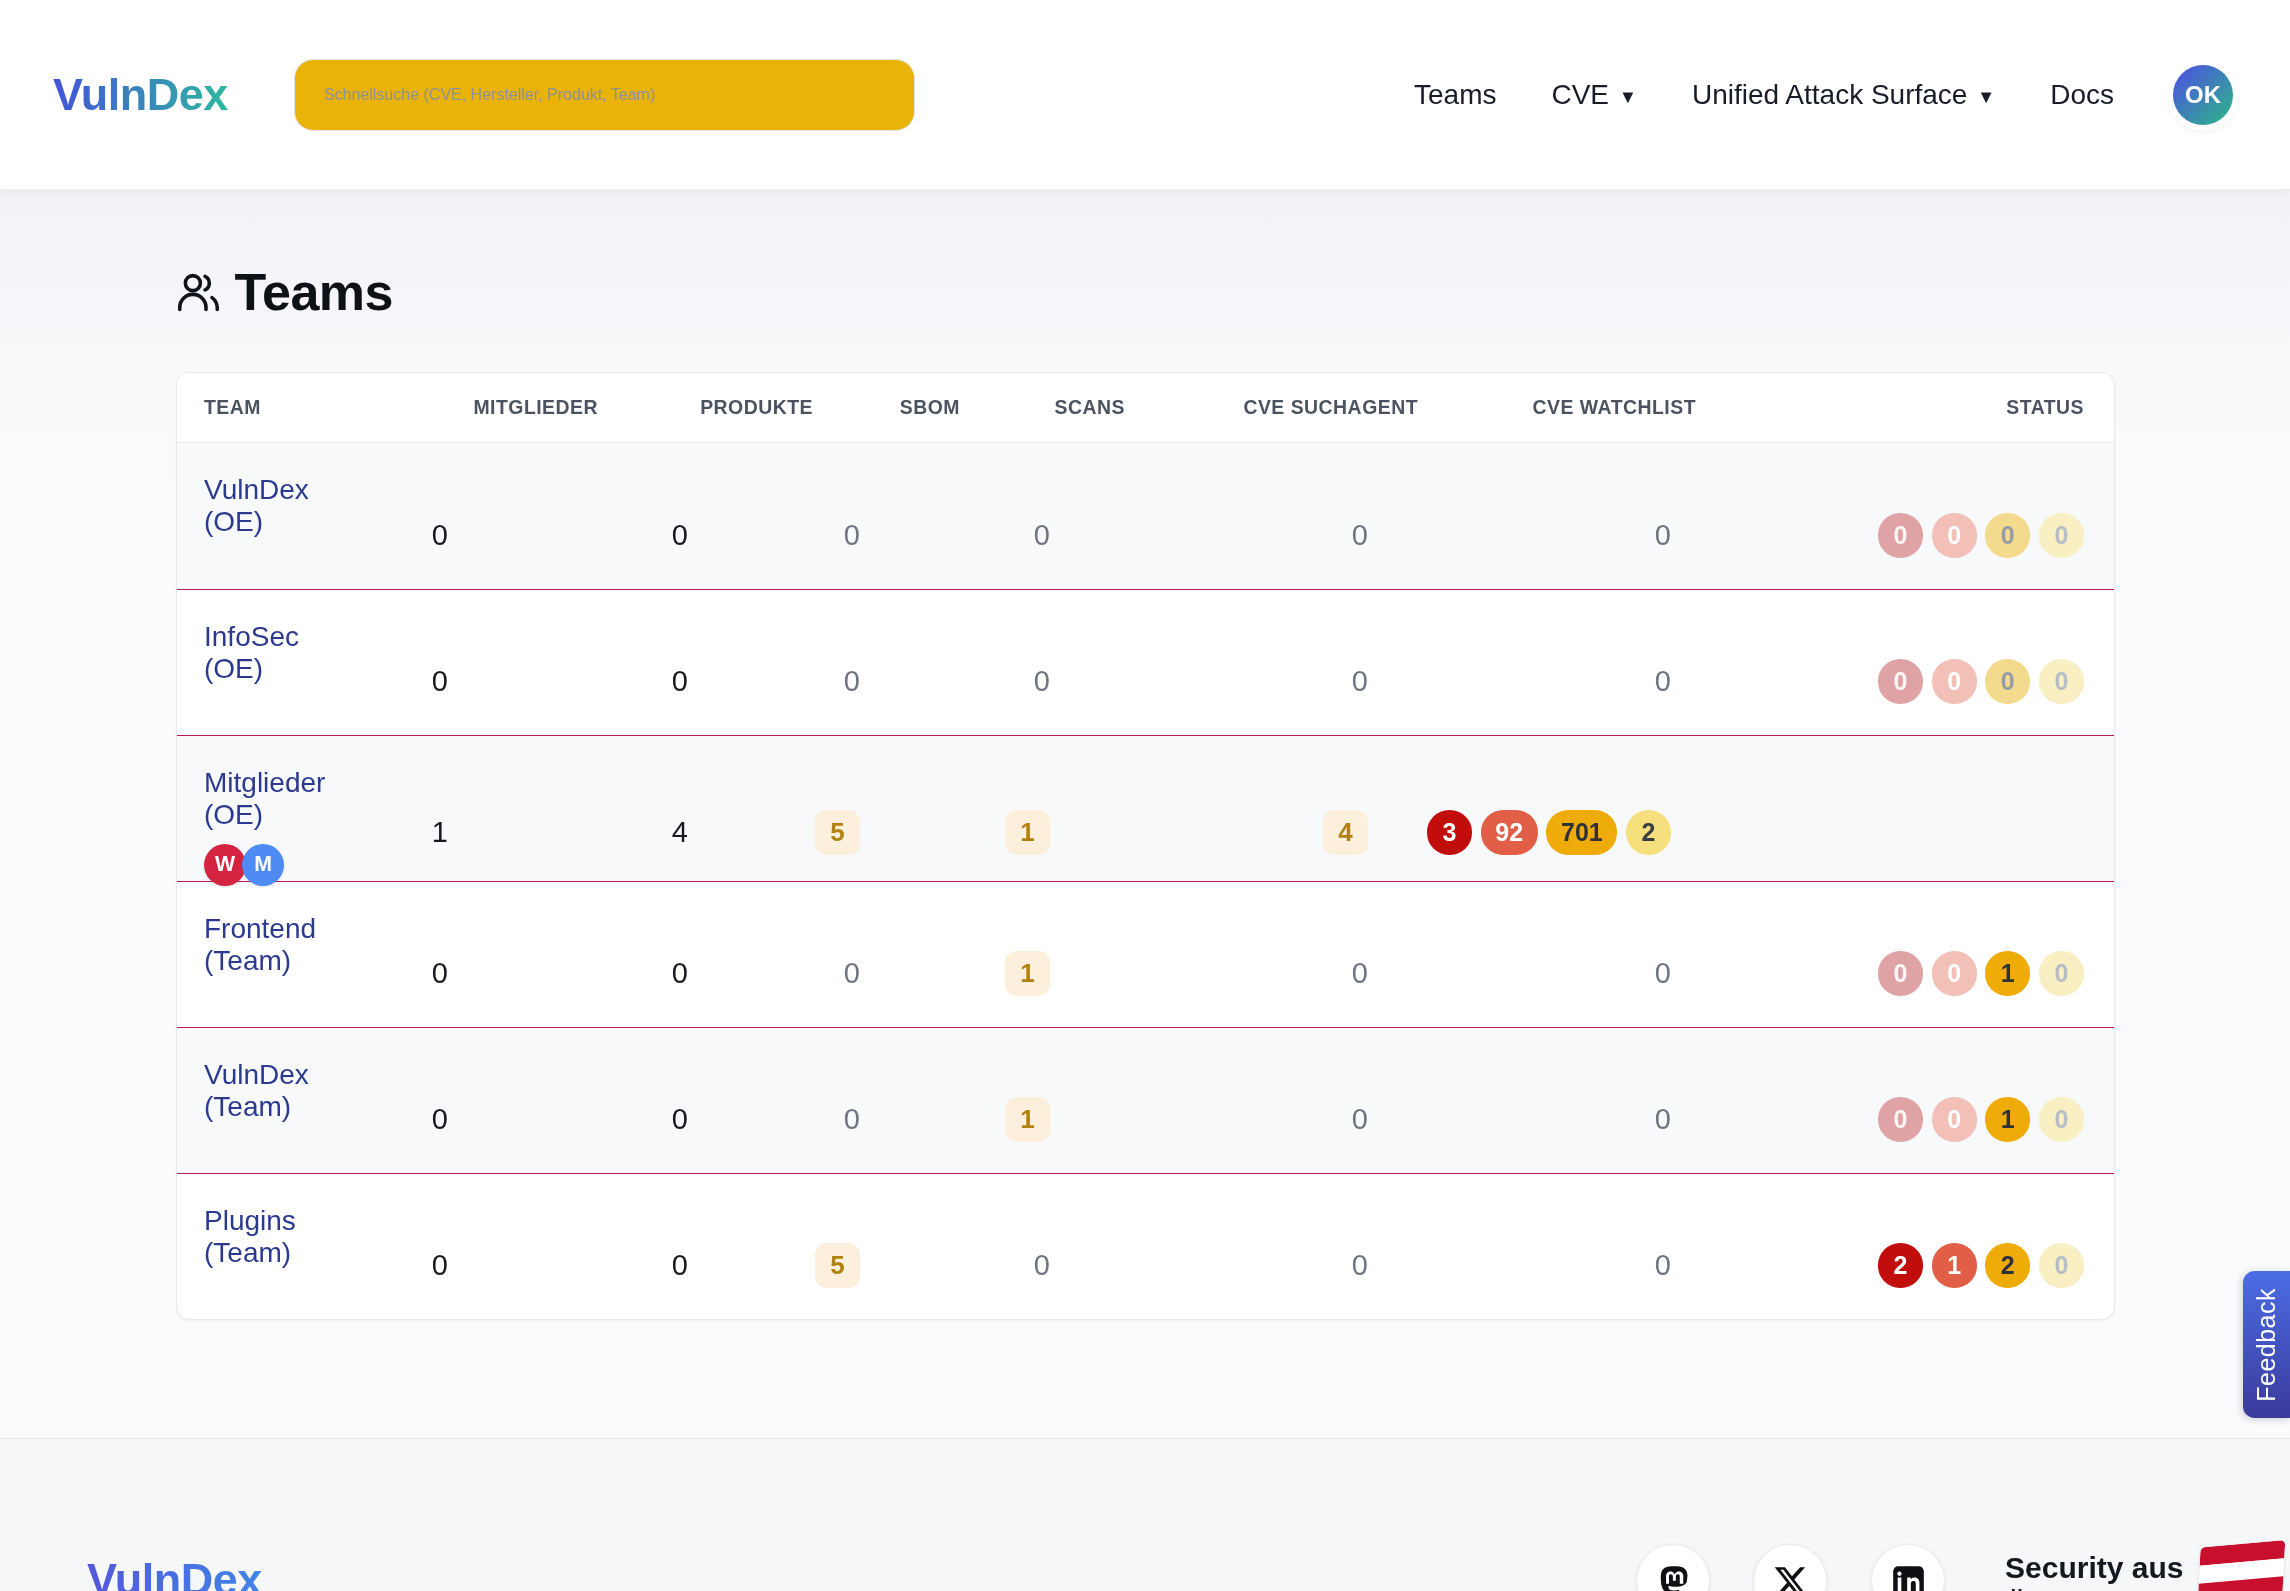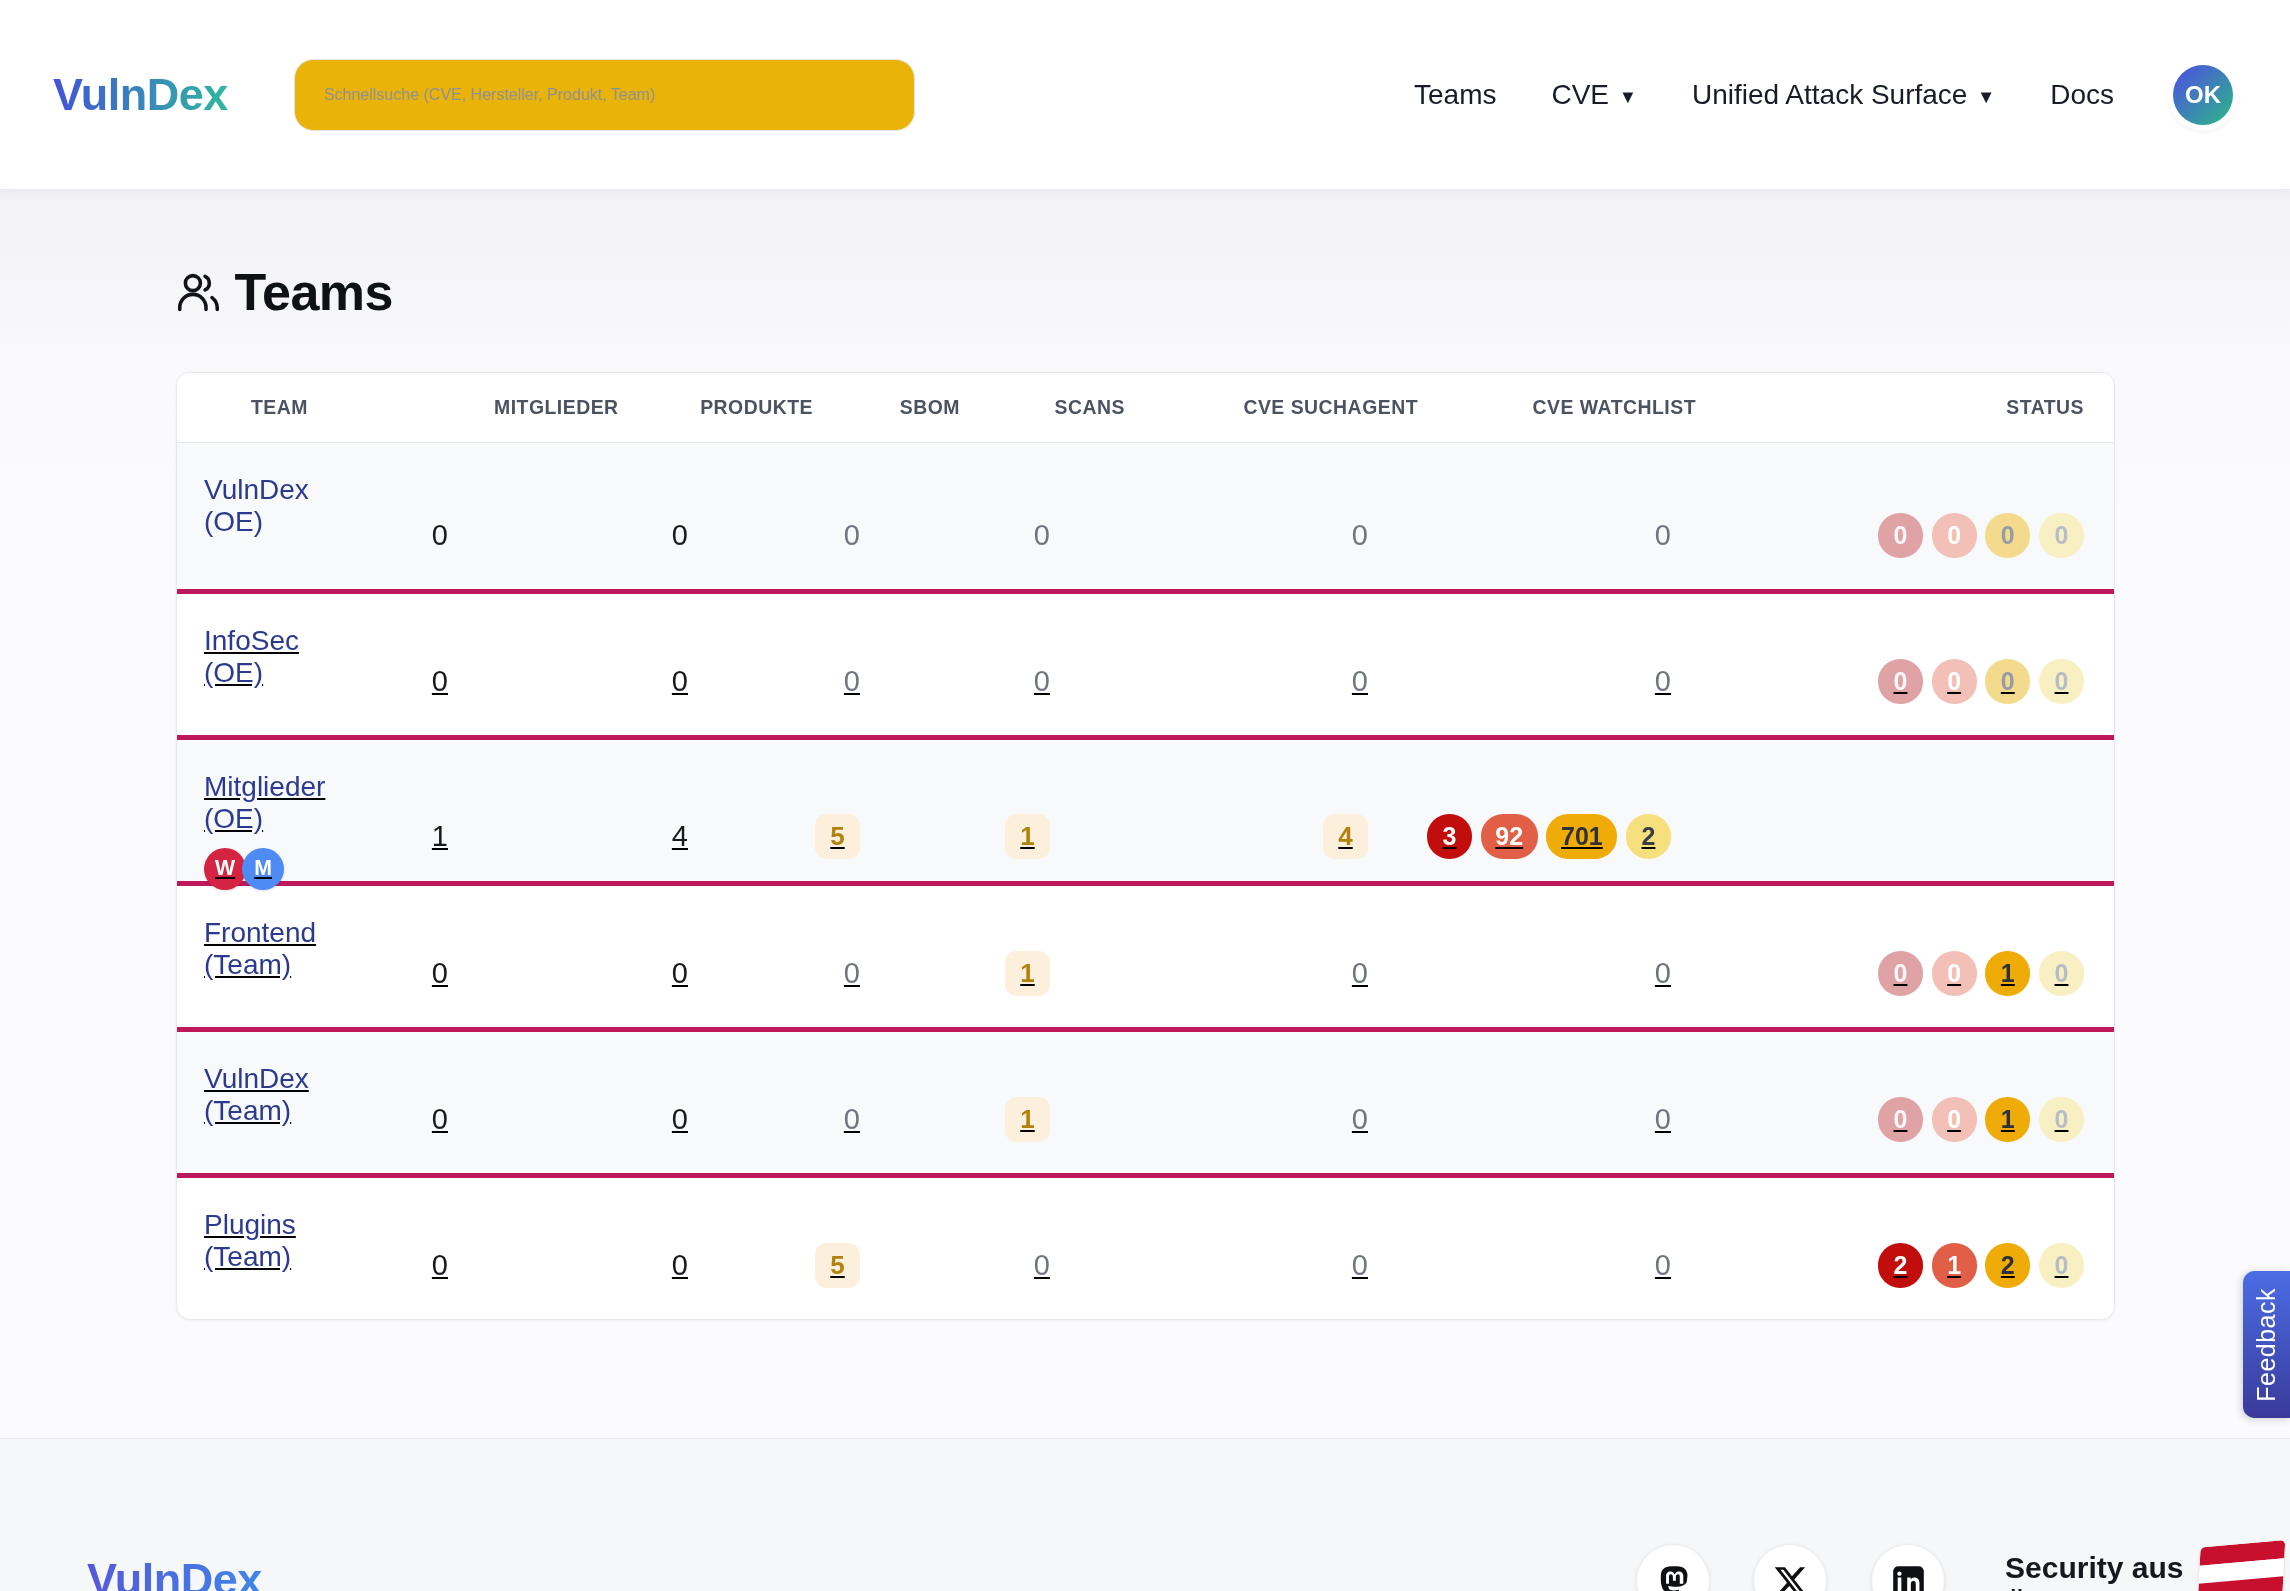--- a/index.html
+++ b/index.html
@@ -54,25 +54,25 @@
     box-shadow:0 1px 2.9px rgba(16,24,40,.05);overflow:hidden;
   }
   .thead,.trow{
     display:grid;
     grid-template-columns:1fr 151px 215px 147px 165px 293px 278px 388px;
     padding:0 30px 0 27px;box-sizing:border-box;
   }
   .thead{height:70px;align-items:center;border-bottom:1px solid #e8e9ee;background:#fff;}
   .th{
     font-size:19.4px;font-weight:700;color:#4b5260;letter-spacing:0.5px;
-    text-transform:uppercase;text-align:right;white-space:nowrap;margin-left:47px;
+    text-transform:uppercase;text-align:right;white-space:nowrap;
   }
   .th:first-child{text-align:left;}
   .trow{height:146px;gap:25px;}
-  .trow + .trow{border-top:5px solid #be185d;text-decoration:underline;}
+  .trow + .trow{border-top:1px solid #be185d;}
   .trow:nth-child(odd){background:#f8f9fb;}
   .cell{display:flex;align-items:flex-end;justify-content:flex-end;padding-bottom:31px;min-width:0;}
   .team-cell{flex-direction:column;align-items:flex-start;justify-content:flex-start;padding-top:31px;padding-bottom:0;}
   .team-link{font-size:28px;color:var(--link);text-decoration:none;cursor:pointer;font-weight:500;}
   .tags{display:flex;margin-top:12.6px;}
   .tag{
     width:42px;height:42px;border-radius:50%;color:#fff;font-size:21.3px;font-weight:700;
     display:flex;align-items:center;justify-content:center;box-shadow:0 1px 2.9px rgba(0,0,0,.12);
   }
   .tag + .tag{margin-left:-3.9px;}

